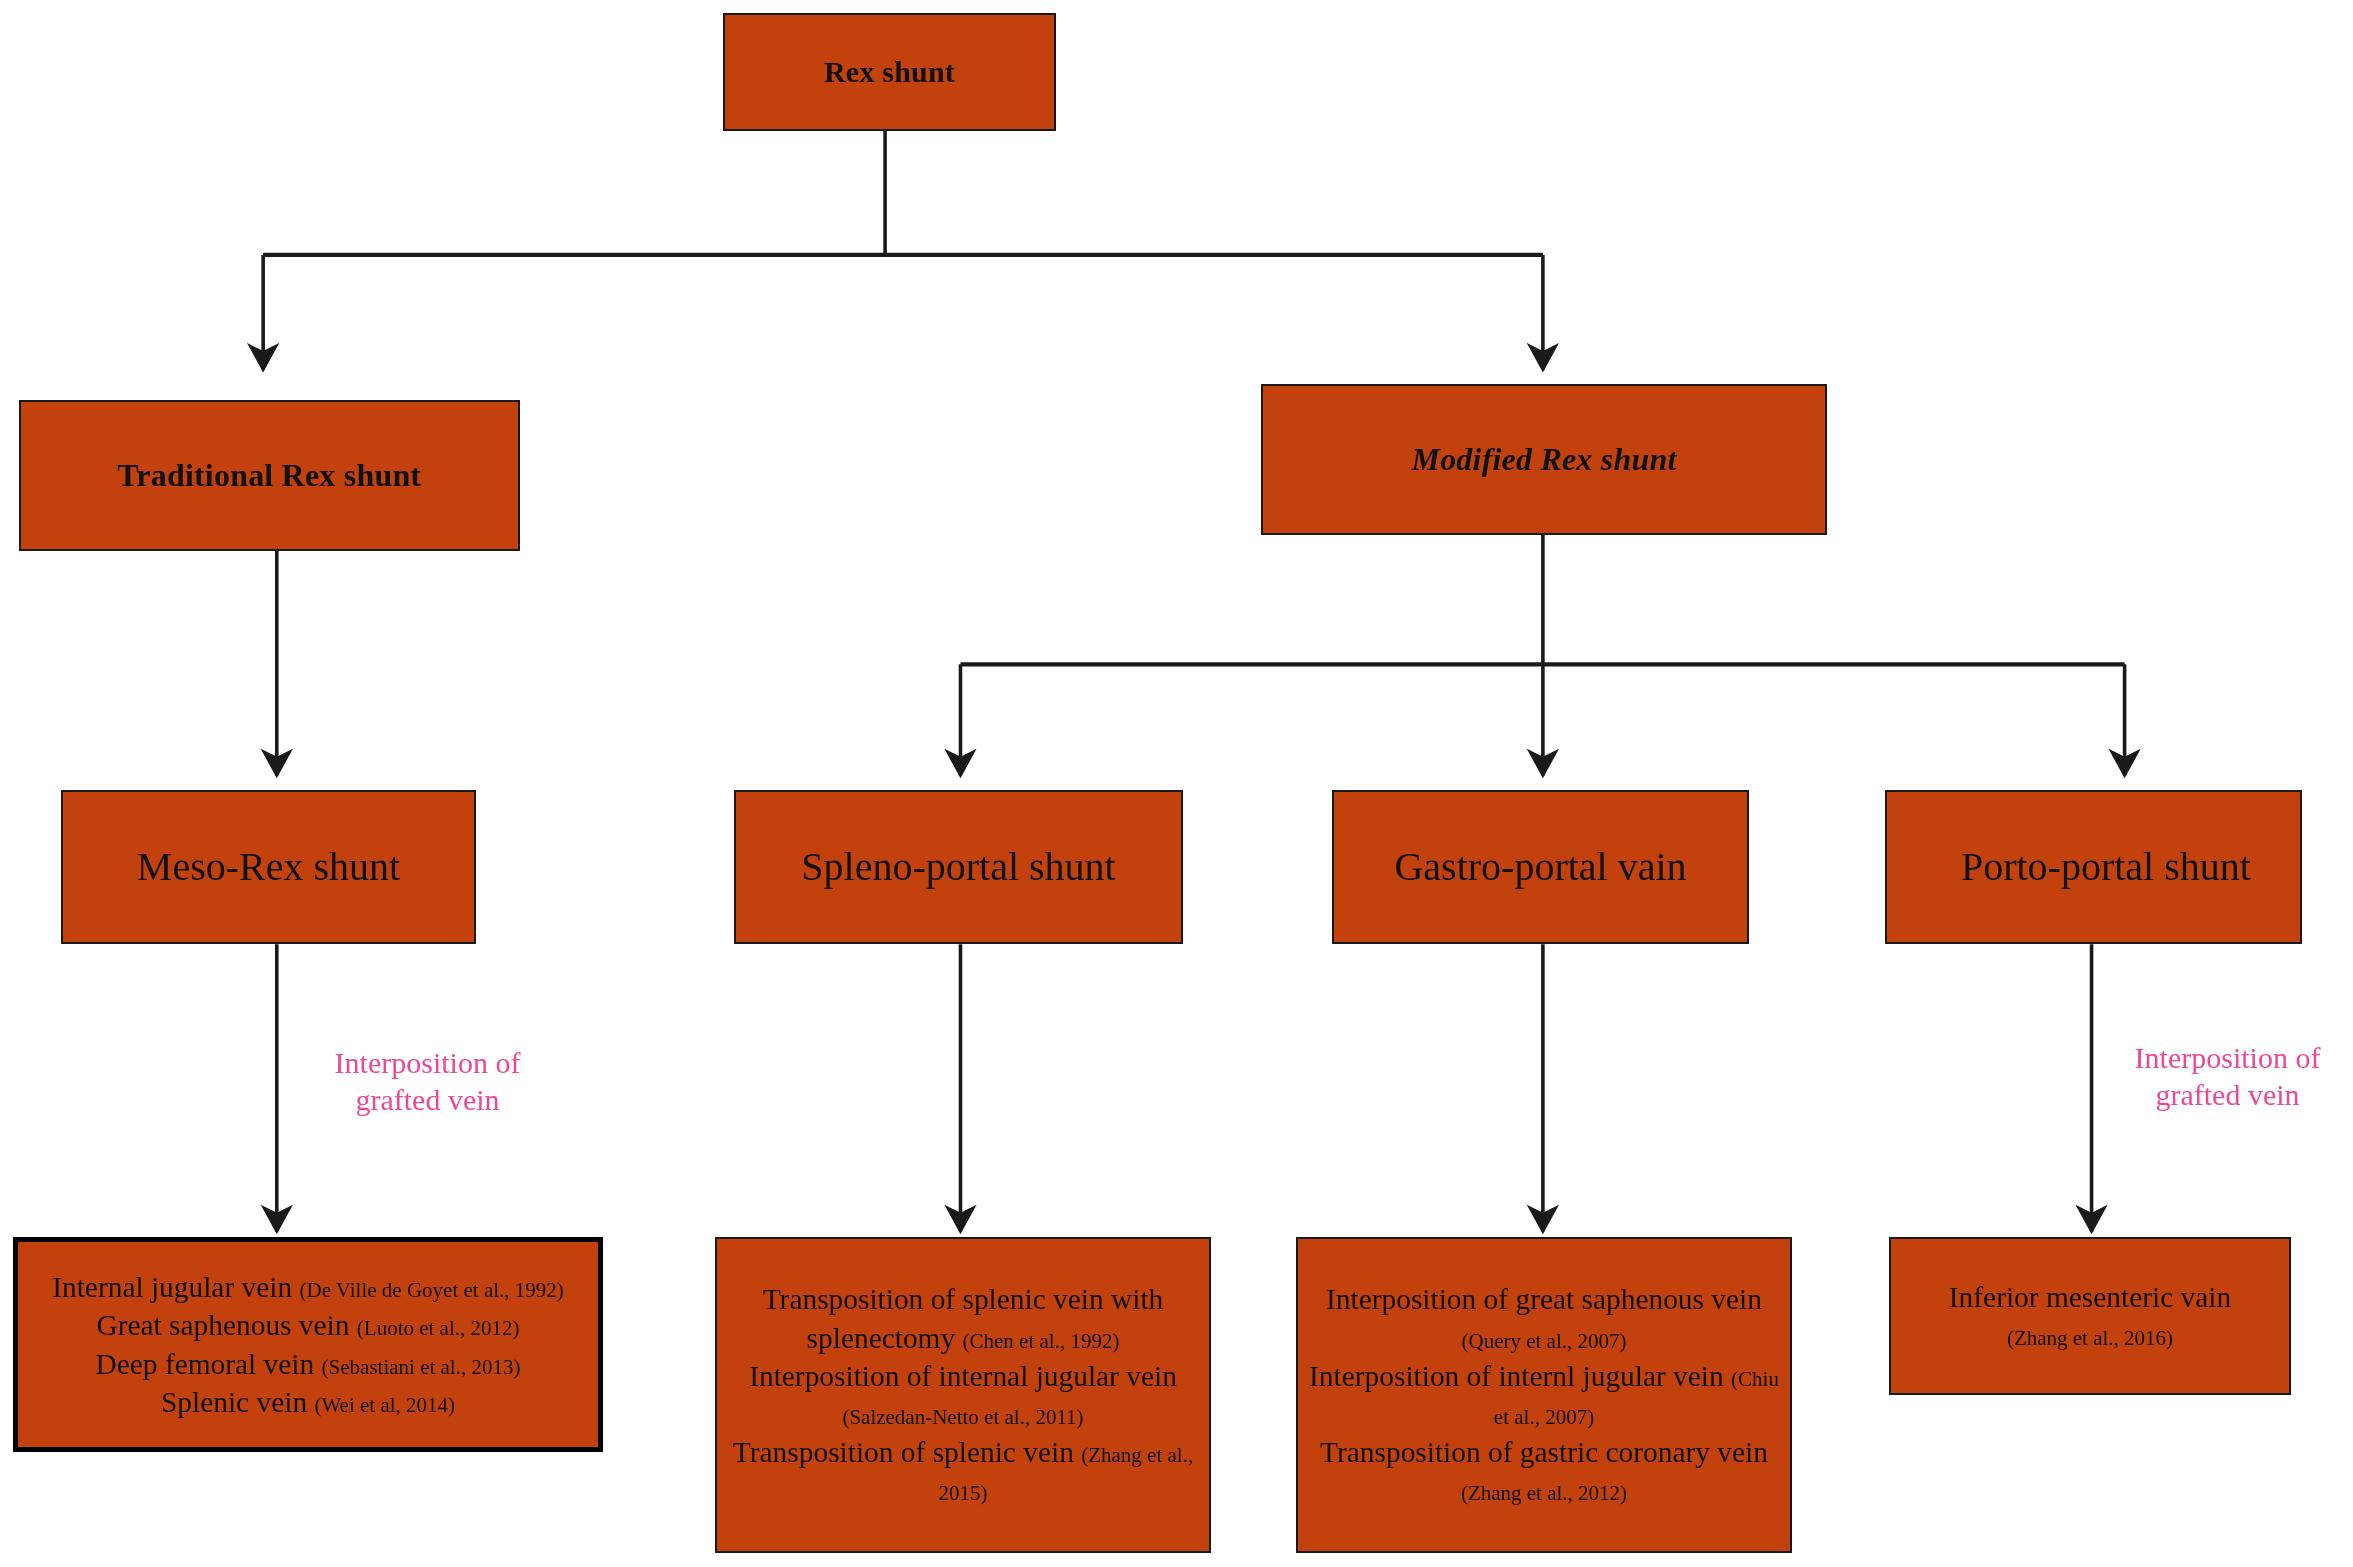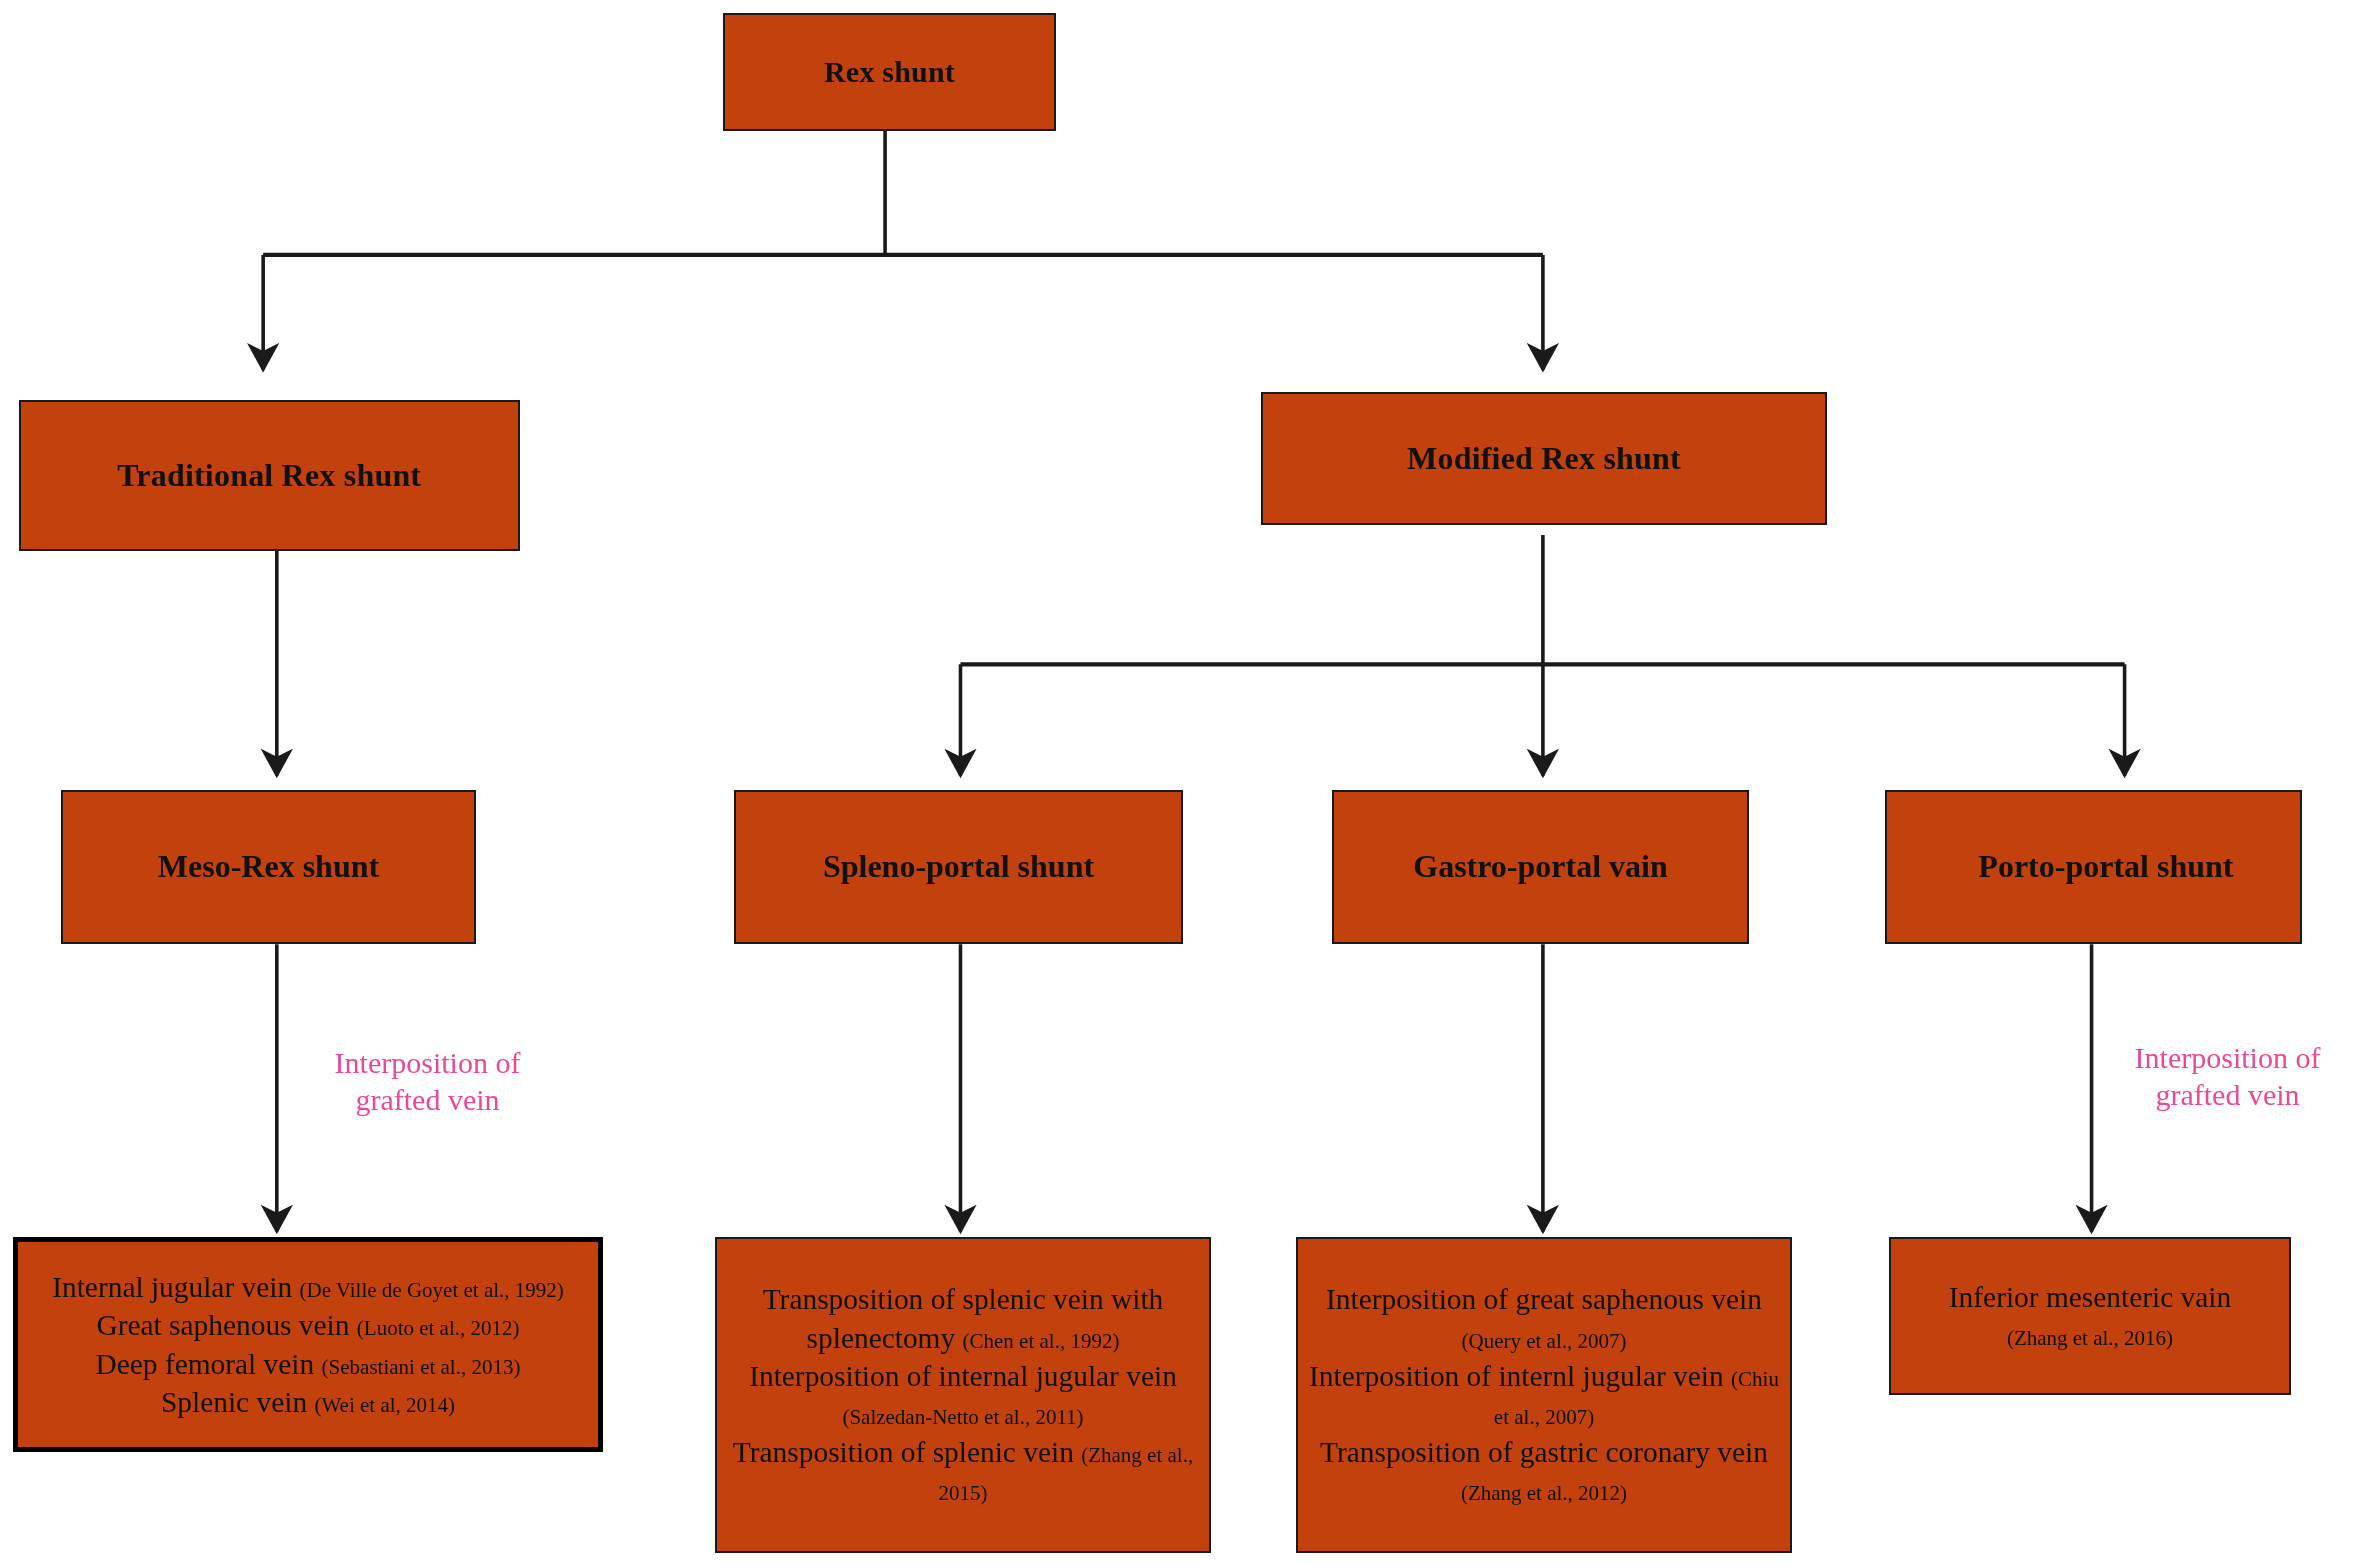--- a/index.html
+++ b/index.html
@@ -48,22 +48,22 @@
     font-weight: bold;
     font-size: 30px;
     letter-spacing: 0.2px;
   }
   .lvl2 .node-label {
     font-weight: bold;
     font-size: 32px;
     letter-spacing: 0.2px;
   }
   .lvl3 .node-label {
-    font-weight: bold;
-    font-size: 32px;
+    font-weight: normal;
+    font-size: 40px;
   }
   .leaf {
     align-items: center;
   }
   .leaf-lines {
     display: block;
     width: 100%;
   }
   .leaf-line {
     display: block;
@@ -133,21 +133,21 @@
   </svg>
 
   <div class="node lvl1" style="left:723px; top:13px; width:333px; height:118px;">
     <span class="node-label">Rex shunt</span>
   </div>
 
   <div class="node lvl2" style="left:18.7px; top:400px; width:501px; height:151px;">
     <span class="node-label">Traditional Rex shunt</span>
   </div>
 
-  <div class="node lvl2" style="left:1261px; top:392px; width:566px; height:133px;">
+  <div class="node lvl2" style="left:1261px; top:384px; width:566px; height:151px;font-style:italic;">
     <span class="node-label">Modified Rex shunt</span>
   </div>
 
   <div class="node lvl3" style="left:61px; top:790px; width:415px; height:154px;">
     <span class="node-label">Meso-Rex shunt</span>
   </div>
 
   <div class="node lvl3" style="left:734px; top:790px; width:449px; height:154px;">
     <span class="node-label">Spleno-portal shunt</span>
   </div>

